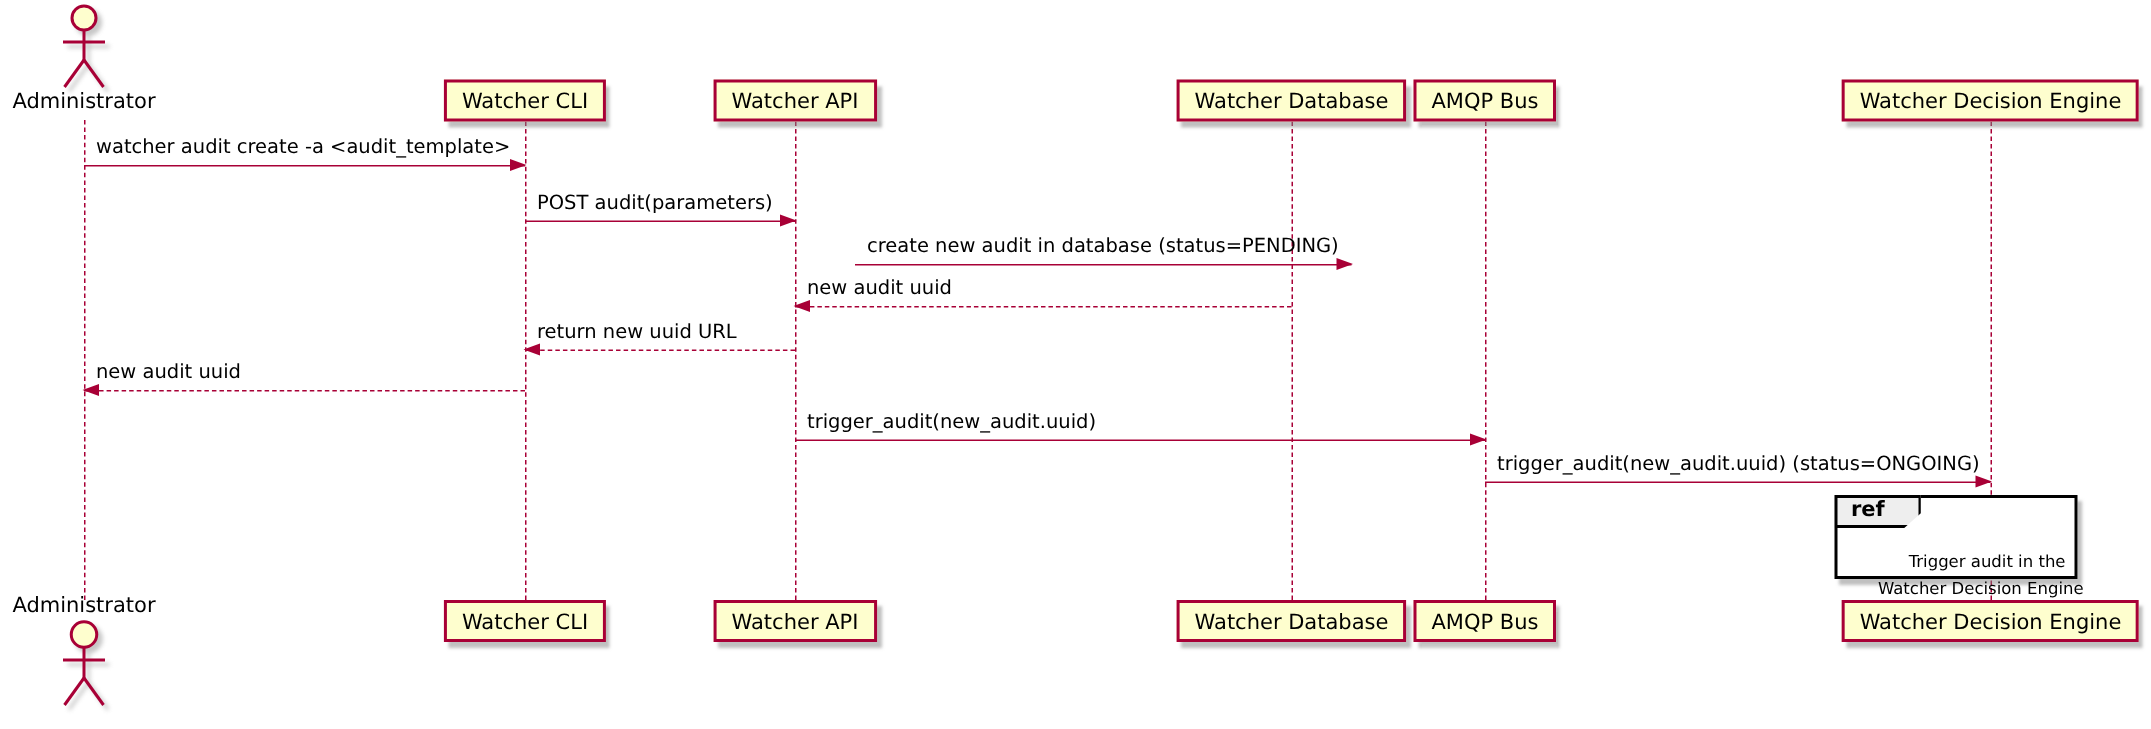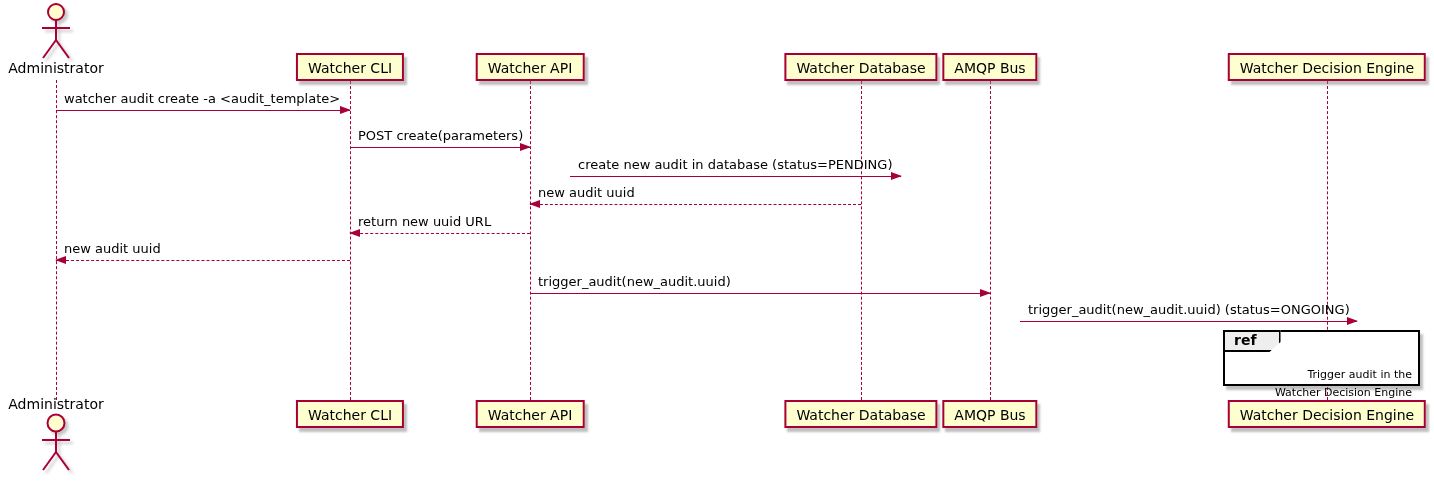--- a/index.html
+++ b/index.html
@@ -69,21 +69,21 @@
     <div class="actor-label">Administrator</div>
     <svg width="48" height="60" viewBox="0 0 48 60">
       <circle cx="24" cy="11" r="8.5"></circle>
       <line x1="24" y1="19" x2="24" y2="40"></line>
       <line x1="10" y1="28" x2="38" y2="28"></line>
       <line x1="24" y1="40" x2="11" y2="58"></line>
       <line x1="24" y1="40" x2="37" y2="58"></line>
     </svg>
   </div>
 
-  <div class="refbox" style="left:1223px; top:330px; width:197px; height:56px;">
+  <div class="refbox" style="left:1223px; top:330px; width:162px; height:56px;">
     <div class="ref-tab">ref</div>
     <div class="ref-body">
       <div>Trigger audit in the</div>
       <div>Watcher Decision Engine</div>
     </div>
   </div>
 
 <div class="lifeline" style="left: 56px; top: 80px; height: 320px;"></div>
     <div class="lifeline" style="left: 350px; top: 81px; height: 319px;"></div>
     <div class="participant" style="left: 350px; top: 53px;">Watcher CLI</div>
@@ -101,21 +101,21 @@
     <div class="participant" style="left: 1327px; top: 53px;">Watcher Decision Engine</div>
     <div class="participant" style="left: 1327px; top: 400px;">Watcher Decision Engine</div>
     <div class="msg" style="left: 56px; top: 110px; width: 294px; height: 2px; text-align: right;">
       <div class="line solid"></div>
       <div class="head right"></div>
       <div class="label">watcher audit create -a &lt;audit_template&gt;</div>
     </div>
     <div class="msg" style="left: 350px; top: 147px; width: 180px; height: 2px;">
       <div class="line solid"></div>
       <div class="head right"></div>
-      <div class="label">POST create(parameters)</div>
+      <div class="label">POST audit(parameters)</div>
     </div>
     <div class="msg" style="left: 530px; top: 176px; width: 331px; height: 2px; margin-left: 40px;">
       <div class="line solid"></div>
       <div class="head right"></div>
       <div class="label">create new audit in database (status=PENDING)</div>
     </div>
     <div class="msg" style="left: 530px; top: 204px; width: 331px; height: 2px;">
       <div class="line dashed"></div>
       <div class="head left"></div>
       <div class="label">new audit uuid</div>
@@ -128,18 +128,18 @@
     <div class="msg" style="left: 56px; top: 260px; width: 294px; height: 2px;">
       <div class="line dashed"></div>
       <div class="head left"></div>
       <div class="label">new audit uuid</div>
     </div>
     <div class="msg" style="left: 530px; top: 293px; width: 460px; height: 2px; text-align: center;">
       <div class="line solid"></div>
       <div class="head right"></div>
       <div class="label">trigger_audit(new_audit.uuid)</div>
     </div>
-    <div class="msg" style="left: 1020px; top: 321px; width: 337px; height: 2px;">
+    <div class="msg" style="left: 990px; top: 321px; width: 337px; height: 2px;">
       <div class="line solid"></div>
       <div class="head right"></div>
       <div class="label">trigger_audit(new_audit.uuid) (status=ONGOING)</div>
     </div>
   </div>
 
 </body></html>

